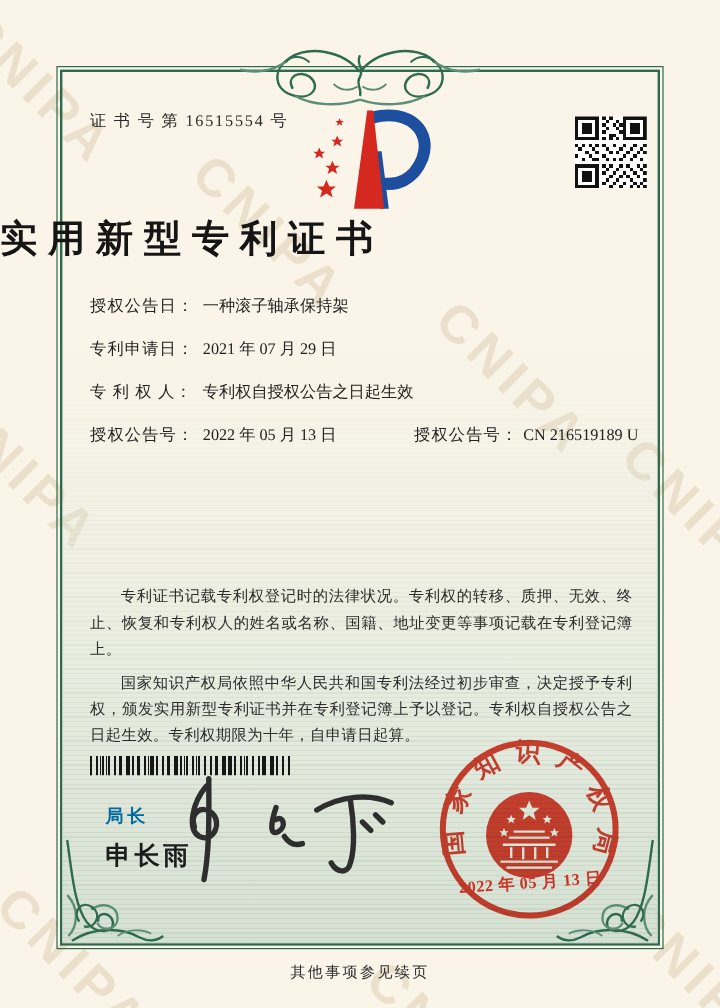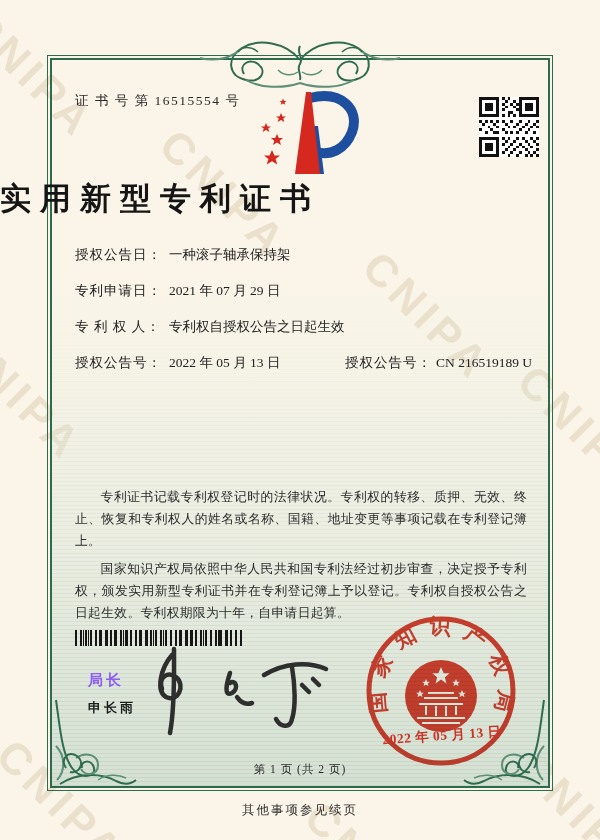--- a/index.html
+++ b/index.html
@@ -38,23 +38,23 @@
   
   .paras{left:75px;top:486px;width:452px;font-size:12.8px;line-height:22px;color:#2b2b2b;text-align:justify;}
   .paras p{margin:0 0 6px 0;text-indent:2em;letter-spacing:.3px;}
   
   .barcode{left:75px;top:630px;width:168px;height:16px;
     background-image:repeating-linear-gradient(90deg,#161616 0 2px,transparent 2px 5px),
                      repeating-linear-gradient(90deg,#161616 0 1px,transparent 1px 8px),
                      repeating-linear-gradient(90deg,#161616 0 1px,transparent 1px 13px);}
   
   .sig-title{left:88px;top:671px;font-family:"Liberation Sans","DejaVu Sans",sans-serif;
-             font-size:15px;font-weight:700;letter-spacing:3px;color:#8b5cf6;}
+             font-size:15px;font-weight:700;letter-spacing:3px;color:#0369a1;}
   .sig-name{left:88px;top:699px;font-family:"Liberation Sans","DejaVu Sans",sans-serif;
-            font-size:13px;font-weight:700;letter-spacing:3px;color:#1c1c1c;}
+            font-size:21px;font-weight:700;letter-spacing:3px;color:#1c1c1c;}
   .sig-svg{left:142px;top:645px;}
   
   .seal{left:362px;top:612px;width:158px;height:158px;mix-blend-mode:multiply;opacity:.95;}
   .seal-date{left:366px;top:727px;width:152px;text-align:center;color:#cb3226;font-size:13.5px;
              font-weight:700;letter-spacing:.5px;transform:rotate(-4deg);white-space:nowrap;}
   
   .pageno{left:0;right:0;top:762px;text-align:center;font-size:11.5px;letter-spacing:1px;color:#2a2a2a;}
   .contnote{left:0;right:0;top:802px;text-align:center;font-size:12.5px;letter-spacing:2px;color:#2e2e2e;}
   .orn-top{left:188px;top:34px;}
   .orn-bl{left:52px;top:696px;}
@@ -211,16 +211,15 @@
       <use href="#wstar" fill="#fff" transform="translate(21,-2) scale(0.45)"></use>
       <g stroke="#fff" stroke-width="2" fill="none">
         <path d="M-22 8 H22 M-17 2 H17 M-13 -3 H13"></path>
         <path d="M-15 10 V19 M-5 10 V20 M5 10 V20 M15 10 V19"></path>
         <path d="M-24 22 H24 M-19 27 H19"></path>
       </g>
     </g>
   </svg>
   <div class="abs seal-date">2022 年 05 月 13 日</div>
 
-  <div class="abs pageno">第 1 页 (共 2 页)</div>
   <div class="abs contnote">其他事项参见续页</div>
 
 </div>
 
 </body></html>

